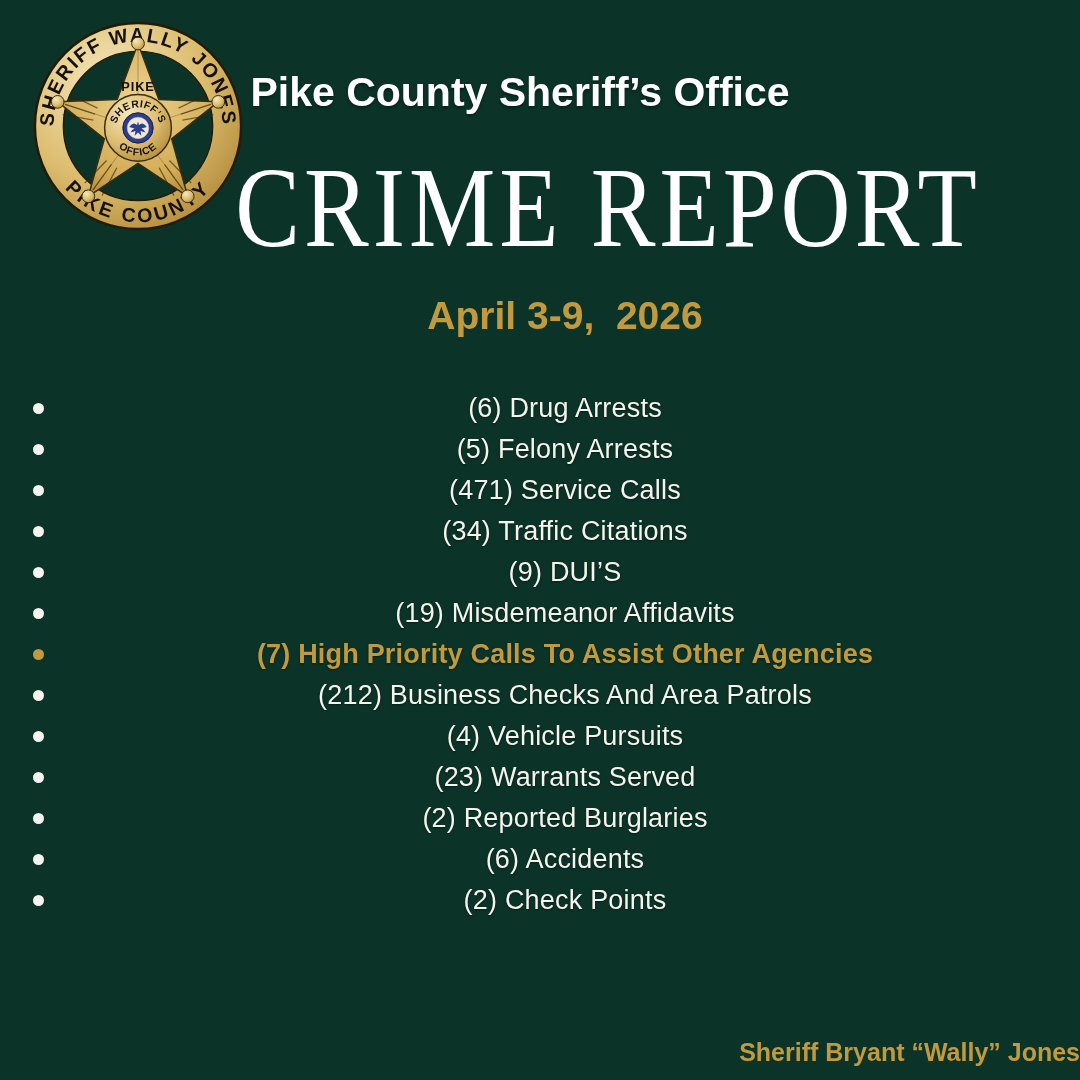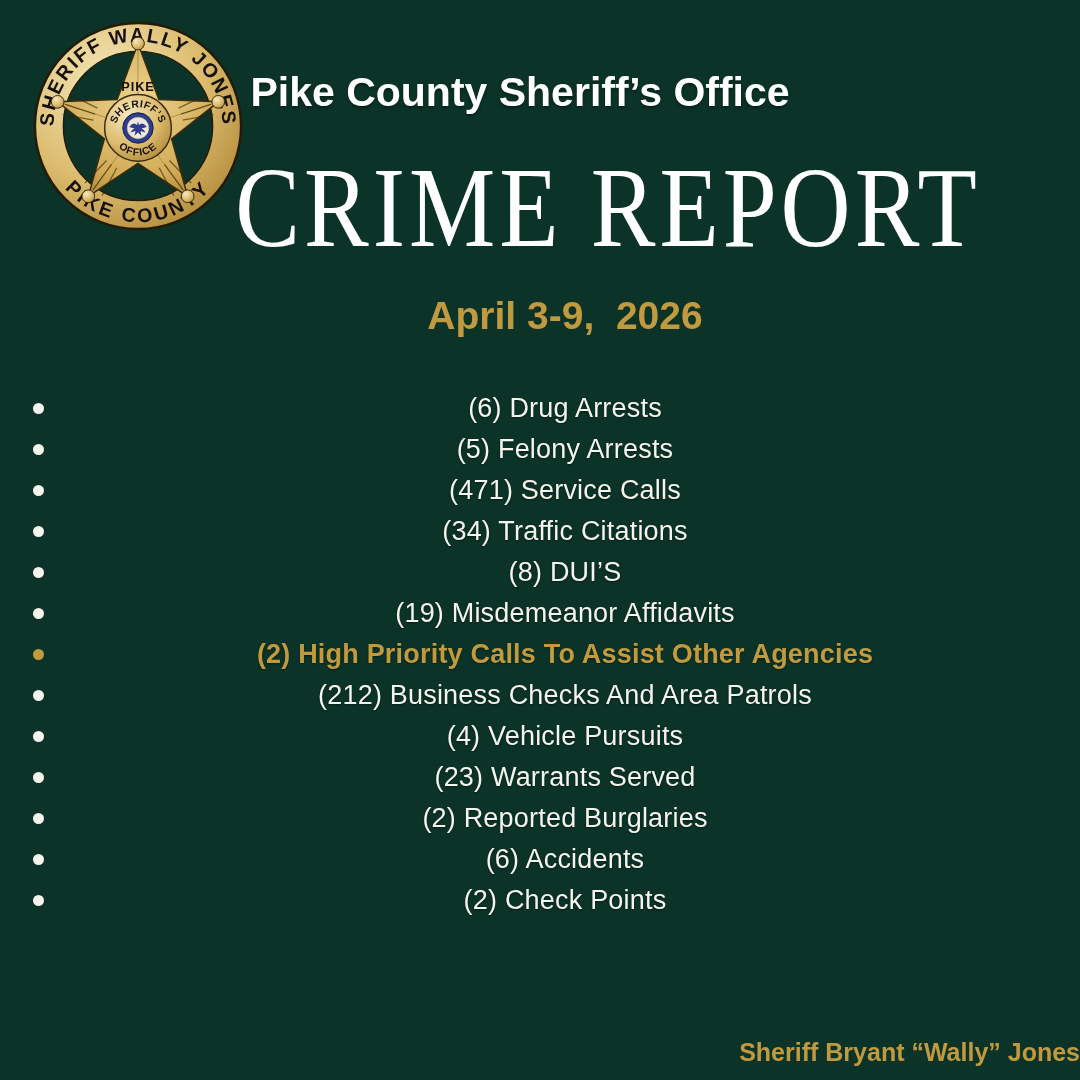--- a/index.html
+++ b/index.html
@@ -163,29 +163,29 @@
       <div class="row">
       <span class="bullet"></span>
       <span class="row-text">(471) Service Calls</span>
     </div>
       <div class="row">
       <span class="bullet"></span>
       <span class="row-text">(34) Traffic Citations</span>
     </div>
       <div class="row">
       <span class="bullet"></span>
-      <span class="row-text">(8) DUI’S</span>
+      <span class="row-text">(9) DUI’S</span>
     </div>
       <div class="row">
       <span class="bullet"></span>
       <span class="row-text">(19) Misdemeanor Affidavits</span>
     </div>
       <div class="row highlight">
       <span class="bullet"></span>
-      <span class="row-text">(2) High Priority Calls To Assist Other Agencies</span>
+      <span class="row-text">(7) High Priority Calls To Assist Other Agencies</span>
     </div>
       <div class="row">
       <span class="bullet"></span>
       <span class="row-text">(212) Business Checks And Area Patrols</span>
     </div>
       <div class="row">
       <span class="bullet"></span>
       <span class="row-text">(4) Vehicle Pursuits</span>
     </div>
       <div class="row">

